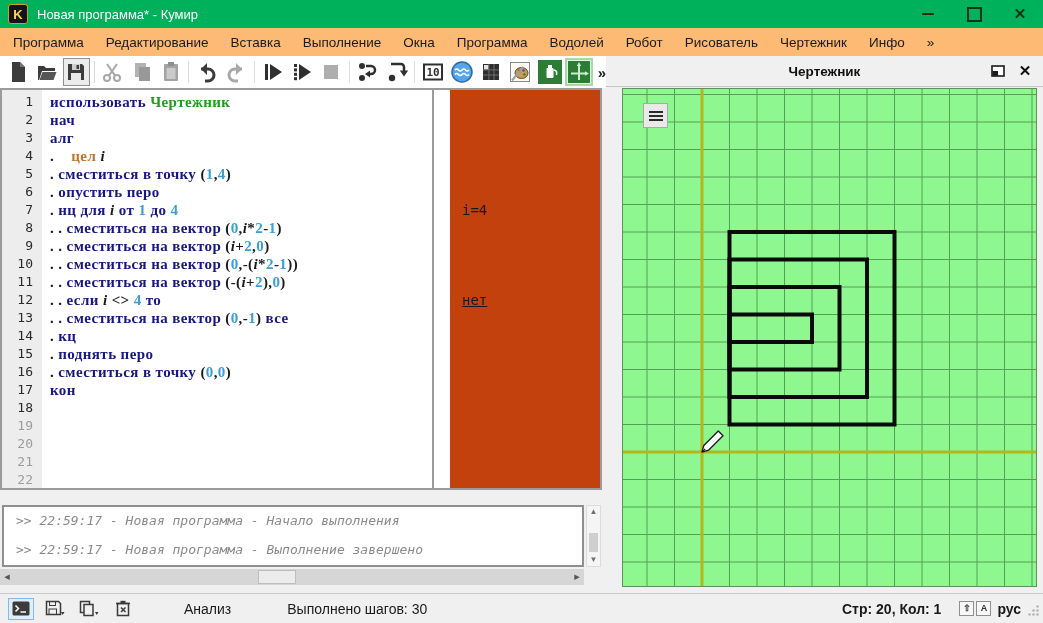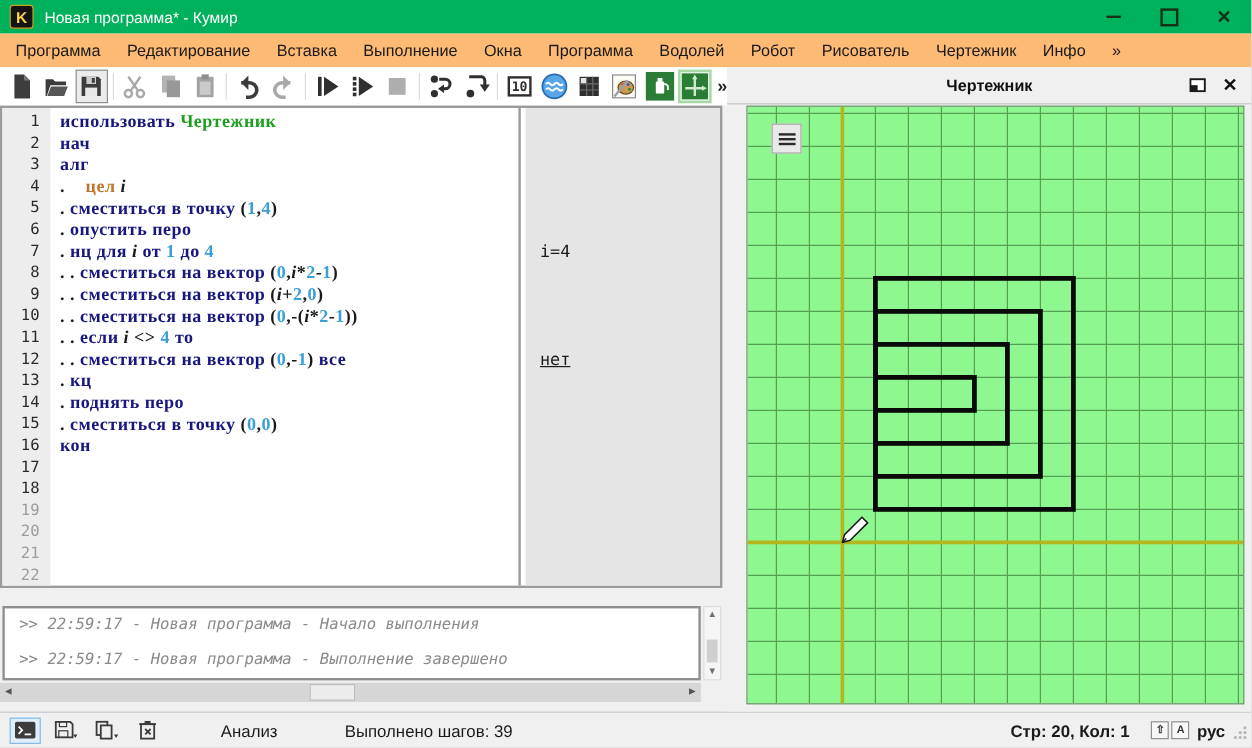--- a/index.html
+++ b/index.html
@@ -30,21 +30,21 @@
   .ln.dim{color:#9c9c9c;}
   .code{position:absolute;left:40px;top:0;width:390px;height:100%;padding:3px 0 0 8px;box-sizing:border-box;overflow:hidden;}
   .code-line{height:18px;line-height:18px;white-space:pre;font-family:Liberation Serif, serif;font-size:15px;font-weight:bold;letter-spacing:0.4px;}
   .tk-kw{color:#17177f;}
   .tk-act{color:#1e9e1e;}
   .tk-typ{color:#c0752a;padding-left:13px;}
   .tk-num{color:#3a9fd6;}
   .tk-var{color:#1a1a1a;font-style:italic;}
   .tk-pl{color:#1a1a1a;}
   .editor-divider{position:absolute;left:430px;top:0;width:2px;height:100%;background:#9b9b9b;}
-  .margin-panel{position:absolute;left:436px;top:0;right:0;height:100%;background:#e5e5e5;}
+  .margin-panel{position:absolute;left:448px;top:0;right:0;height:100%;background:#c2410c;}
   .margin-note{position:absolute;left:12px;font:14px "DejaVu Sans Mono",monospace;color:#1a1a1a;height:18px;line-height:18px;}
   
   .console-box{position:absolute;left:2px;top:505px;width:582px;height:62px;background:#ffffff;border:2px solid #8f8f8f;box-sizing:border-box;padding:6px 0 0 12px;}
   .console-line{font:italic 13px "DejaVu Sans Mono",monospace;color:#8a8a8a;margin-bottom:14px;white-space:pre;}
   .vscroll{position:absolute;left:586px;top:505px;width:15px;height:62px;background:#f5f5f5;border:1px solid #dcdcdc;box-sizing:border-box;}
   .vscroll .arr{width:100%;height:12px;font-size:8px;color:#707070;text-align:center;line-height:12px;}
   .vscroll .thumb{position:absolute;left:2px;right:2px;top:45%;height:32%;background:#cfcfcf;}
   .hscroll{position:absolute;left:0;top:569px;width:584px;height:16px;background:#d6d6d6;}
   .hscroll .arr{position:absolute;top:0;width:14px;height:16px;font-size:11px;color:#555;text-align:center;line-height:15px;}
   .hscroll .thumb{position:absolute;left:258px;top:1px;width:38px;height:14px;background:#ececec;border:1px solid #bdbdbd;box-sizing:border-box;}
@@ -284,20 +284,21 @@
         <div class="code-line"><span class="tk-kw">использовать</span><span class="tk-pl"> </span><span class="tk-act">Чертежник</span></div>
         <div class="code-line"><span class="tk-kw">нач</span></div>
         <div class="code-line"><span class="tk-kw">алг</span></div>
         <div class="code-line"><span class="tk-pl">. </span><span class="tk-typ">цел</span><span class="tk-pl"> </span><span class="tk-var">i</span></div>
         <div class="code-line"><span class="tk-pl">. </span><span class="tk-kw">сместиться в точку</span><span class="tk-pl"> (</span><span class="tk-num">1</span><span class="tk-pl">,</span><span class="tk-num">4</span><span class="tk-pl">)</span></div>
         <div class="code-line"><span class="tk-pl">. </span><span class="tk-kw">опустить перо</span></div>
         <div class="code-line"><span class="tk-pl">. </span><span class="tk-kw">нц для</span><span class="tk-pl"> </span><span class="tk-var">i</span><span class="tk-pl"> </span><span class="tk-kw">от</span><span class="tk-pl"> </span><span class="tk-num">1</span><span class="tk-pl"> </span><span class="tk-kw">до</span><span class="tk-pl"> </span><span class="tk-num">4</span></div>
         <div class="code-line"><span class="tk-pl">. . </span><span class="tk-kw">сместиться на вектор</span><span class="tk-pl"> (</span><span class="tk-num">0</span><span class="tk-pl">,</span><span class="tk-var">i</span><span class="tk-pl">*</span><span class="tk-num">2</span><span class="tk-pl">-</span><span class="tk-num">1</span><span class="tk-pl">)</span></div>
         <div class="code-line"><span class="tk-pl">. . </span><span class="tk-kw">сместиться на вектор</span><span class="tk-pl"> (</span><span class="tk-var">i</span><span class="tk-pl">+</span><span class="tk-num">2</span><span class="tk-pl">,</span><span class="tk-num">0</span><span class="tk-pl">)</span></div>
         <div class="code-line"><span class="tk-pl">. . </span><span class="tk-kw">сместиться на вектор</span><span class="tk-pl"> (</span><span class="tk-num">0</span><span class="tk-pl">,-(</span><span class="tk-var">i</span><span class="tk-pl">*</span><span class="tk-num">2</span><span class="tk-pl">-</span><span class="tk-num">1</span><span class="tk-pl">))</span></div>
+        <div class="code-line"><span class="tk-pl">. . </span><span class="tk-kw">сместиться на вектор</span><span class="tk-pl"> (-(</span><span class="tk-var">i</span><span class="tk-pl">+</span><span class="tk-num">2</span><span class="tk-pl">),</span><span class="tk-num">0</span><span class="tk-pl">)</span></div>
         <div class="code-line"><span class="tk-pl">. . </span><span class="tk-kw">если</span><span class="tk-pl"> </span><span class="tk-var">i</span><span class="tk-pl"> &lt;&gt; </span><span class="tk-num">4</span><span class="tk-pl"> </span><span class="tk-kw">то</span></div>
         <div class="code-line"><span class="tk-pl">. . </span><span class="tk-kw">сместиться на вектор</span><span class="tk-pl"> (</span><span class="tk-num">0</span><span class="tk-pl">,-</span><span class="tk-num">1</span><span class="tk-pl">) </span><span class="tk-kw">все</span></div>
         <div class="code-line"><span class="tk-pl">. </span><span class="tk-kw">кц</span></div>
         <div class="code-line"><span class="tk-pl">. </span><span class="tk-kw">поднять перо</span></div>
         <div class="code-line"><span class="tk-pl">. </span><span class="tk-kw">сместиться в точку</span><span class="tk-pl"> (</span><span class="tk-num">0</span><span class="tk-pl">,</span><span class="tk-num">0</span><span class="tk-pl">)</span></div>
         <div class="code-line"><span class="tk-kw">кон</span></div>
       </div>
   <div class="editor-divider"></div>
   <div class="margin-panel">
         <div class="margin-note" style="top: 111px;">i=4</div>
@@ -345,21 +346,21 @@
       </span>
   <span class="sbtn">
         <svg width="16" height="17">
           <rect x="2.5" y="3.5" width="11" height="12" fill="none" stroke="#3a3a3a" stroke-width="1.5"></rect>
           <line x1="1" y1="3.5" x2="15" y2="3.5" stroke="#3a3a3a" stroke-width="1.5"></line>
           <rect x="5.5" y="0.8" width="5" height="2.2" fill="#3a3a3a"></rect>
           <path d="M6 7.5 l4.5 4.5 M10.5 7.5 L6 12" stroke="#3a3a3a" stroke-width="1.5"></path>
         </svg>
       </span>
   <span class="status-mode">Анализ</span>
-  <span class="status-steps">Выполнено шагов: 39</span>
+  <span class="status-steps">Выполнено шагов: 30</span>
   <span class="status-right">
     <span>Стр: 20, Кол: 1</span>
     <span class="kbd-ind" style="margin-left:18px;">⇧</span>
     <span class="kbd-ind">A</span>
     <span class="lang">рус</span>
     <svg class="grip">
           <g fill="#b5b5b5">
             <circle cx="10.5" cy="2.5" r="1.3"></circle>
             <circle cx="6.5" cy="6.5" r="1.3"></circle>
             <circle cx="10.5" cy="6.5" r="1.3"></circle>

